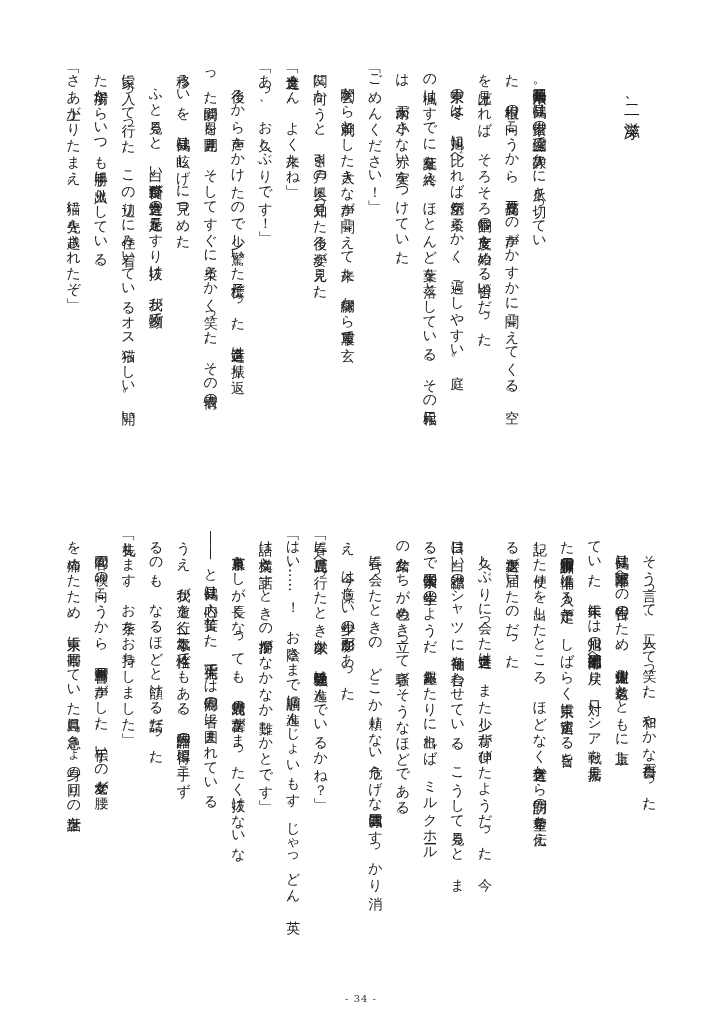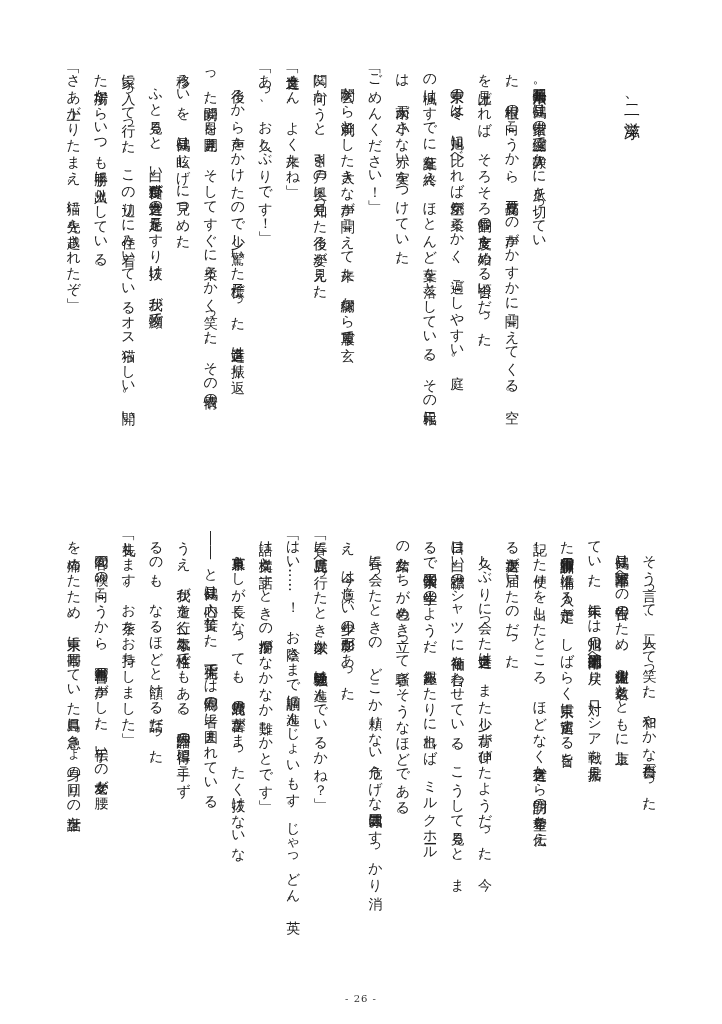--- a/index.html
+++ b/index.html
@@ -103,15 +103,15 @@
     <div class="col">語は構文と話すときの抑揚がなかなか難しかとです」</div>
     <div class="col">　東京暮らしが長くなっても、鹿児島の言葉がまったく抜けないな</div>
     <div class="col">――と鶴見は内心、苦笑した。下宿先では同郷の者に囲まれている</div>
     <div class="col">うえ、我が道を行く一本気な性格でもある。外国語の習得に手こず</div>
     <div class="col">るのも、なるほどと頷ける話だった。</div>
     <div class="col">「失礼します。お茶をお持ちしました」</div>
     <div class="col">　客間の襖の向こうから、月島軍曹の声がした。手伝いの老女が腰</div>
     <div class="col">を痛めたため、東京に帯同していた月島に急きょ身の回りの世話を</div>
   </div>
 
-  <div class="page-number">- 26 -</div>
+  <div class="page-number">- 34 -</div>
 
 </div>
 
 </body></html>

